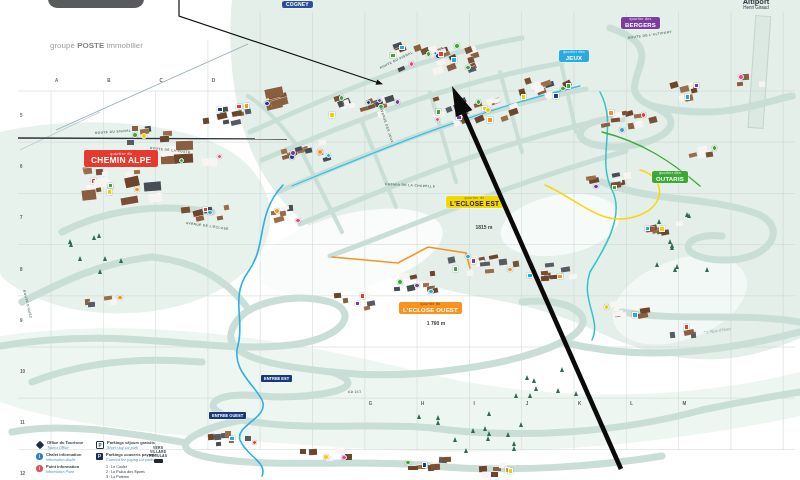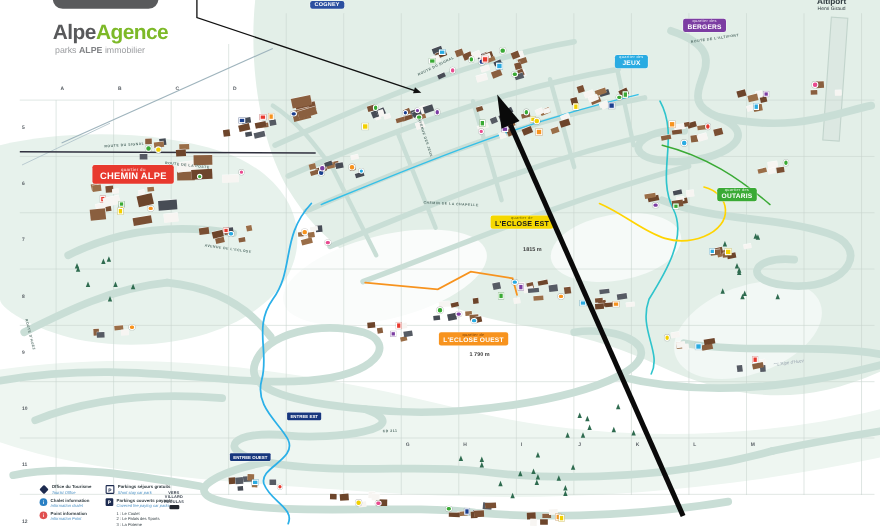--- a/index.html
+++ b/index.html
@@ -540,25 +540,22 @@
       <span class="roadlabel" style="left: 380px; top: 66px; transform: rotate(-26deg);">ROUTE DU SIGNAL</span>
       <span class="roadlabel" style="left: 381px; top: 106px; transform: rotate(72deg);">AVENUE DES JEUX</span>
       <span class="roadlabel" style="left: 385px; top: 182px; transform: rotate(3deg);">CHEMIN DE LA CHAPELLE</span>
       <span class="roadlabel" style="left: 186px; top: 221px; transform: rotate(8deg);">AVENUE DE L'ECLOSE</span>
       <span class="roadlabel" style="left: 24px; top: 288px; transform: rotate(76deg);">ROUTE D'HUEZ</span>
       <span class="roadlabel" style="left: 348px; top: 390px; transform: rotate(-2deg);">CD 211</span>
       <span class="roadlabel" style="left: 628px; top: 36px; transform: rotate(-8deg);">ROUTE DE L'ALTIPORT</span>
     </div>
 
   <div class="brand-box"></div>
-  <div class="brand-name">
-    <span class="gray">Alpe</span><span class="green">Agence</span>
-  </div>
   <div class="brand-tagline">
-    <span>parks </span><b>ALPE</b><span> immobilier</span>
+    <span>groupe </span><b>POSTE</b><span> immobilier</span>
   </div>
 
   <div class="qlabel cogney">
     <span class="nm">COGNEY</span>
   </div>
   <div class="qlabel jeux">
     <span class="pre">quartier des</span>
     <span class="nm">JEUX</span>
   </div>
   <div class="qlabel bergers">

